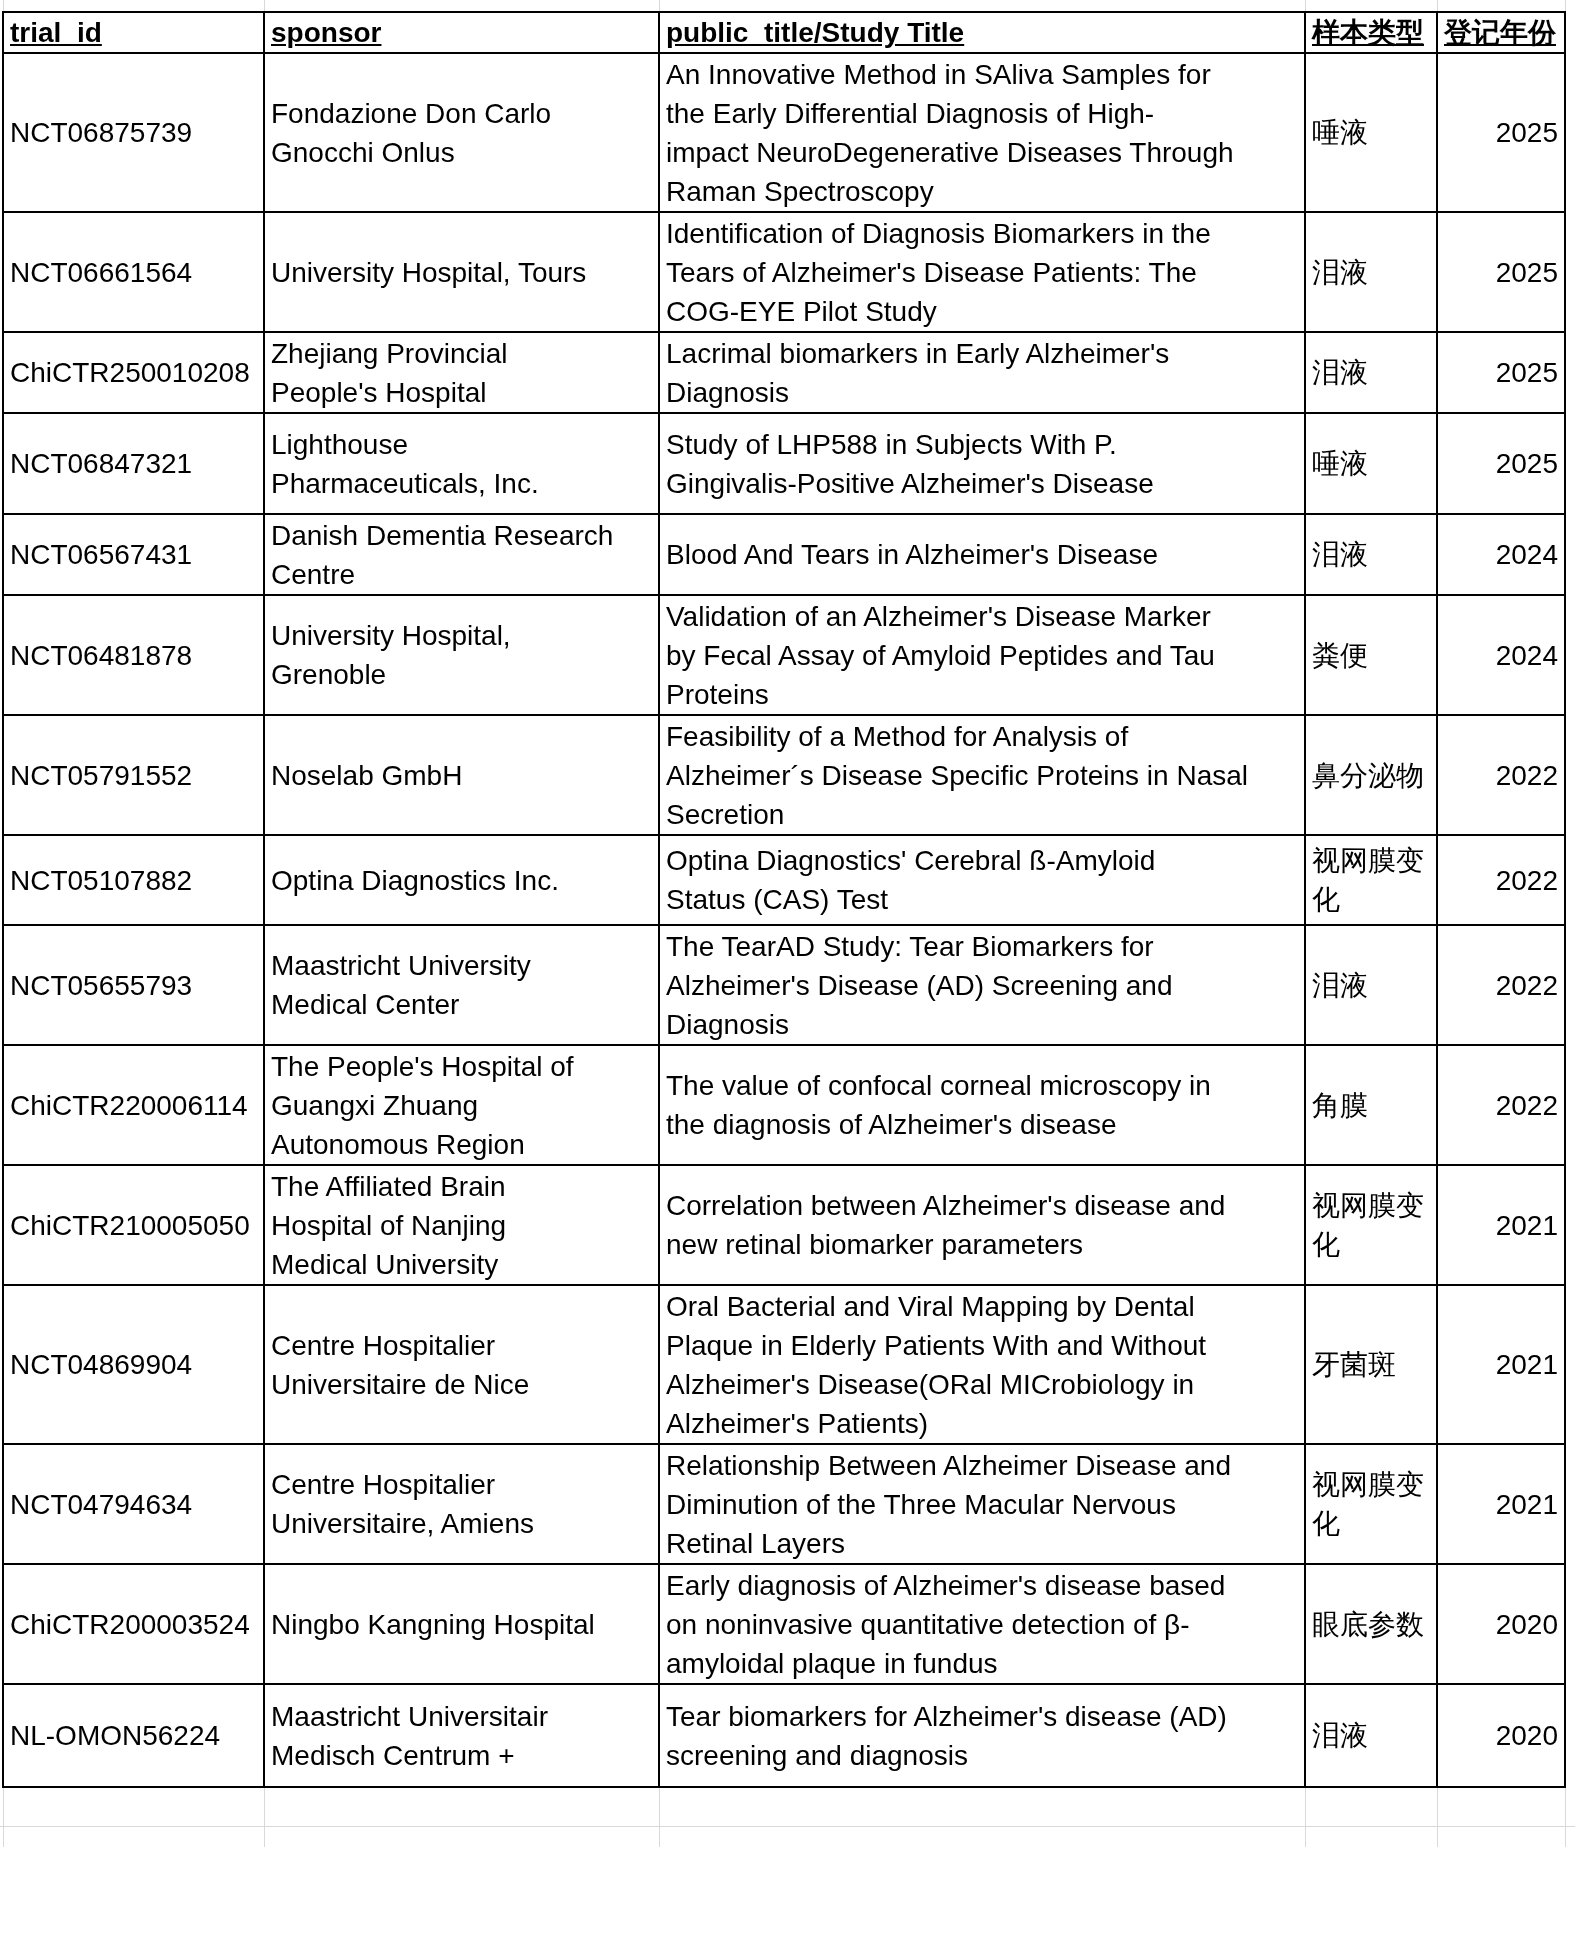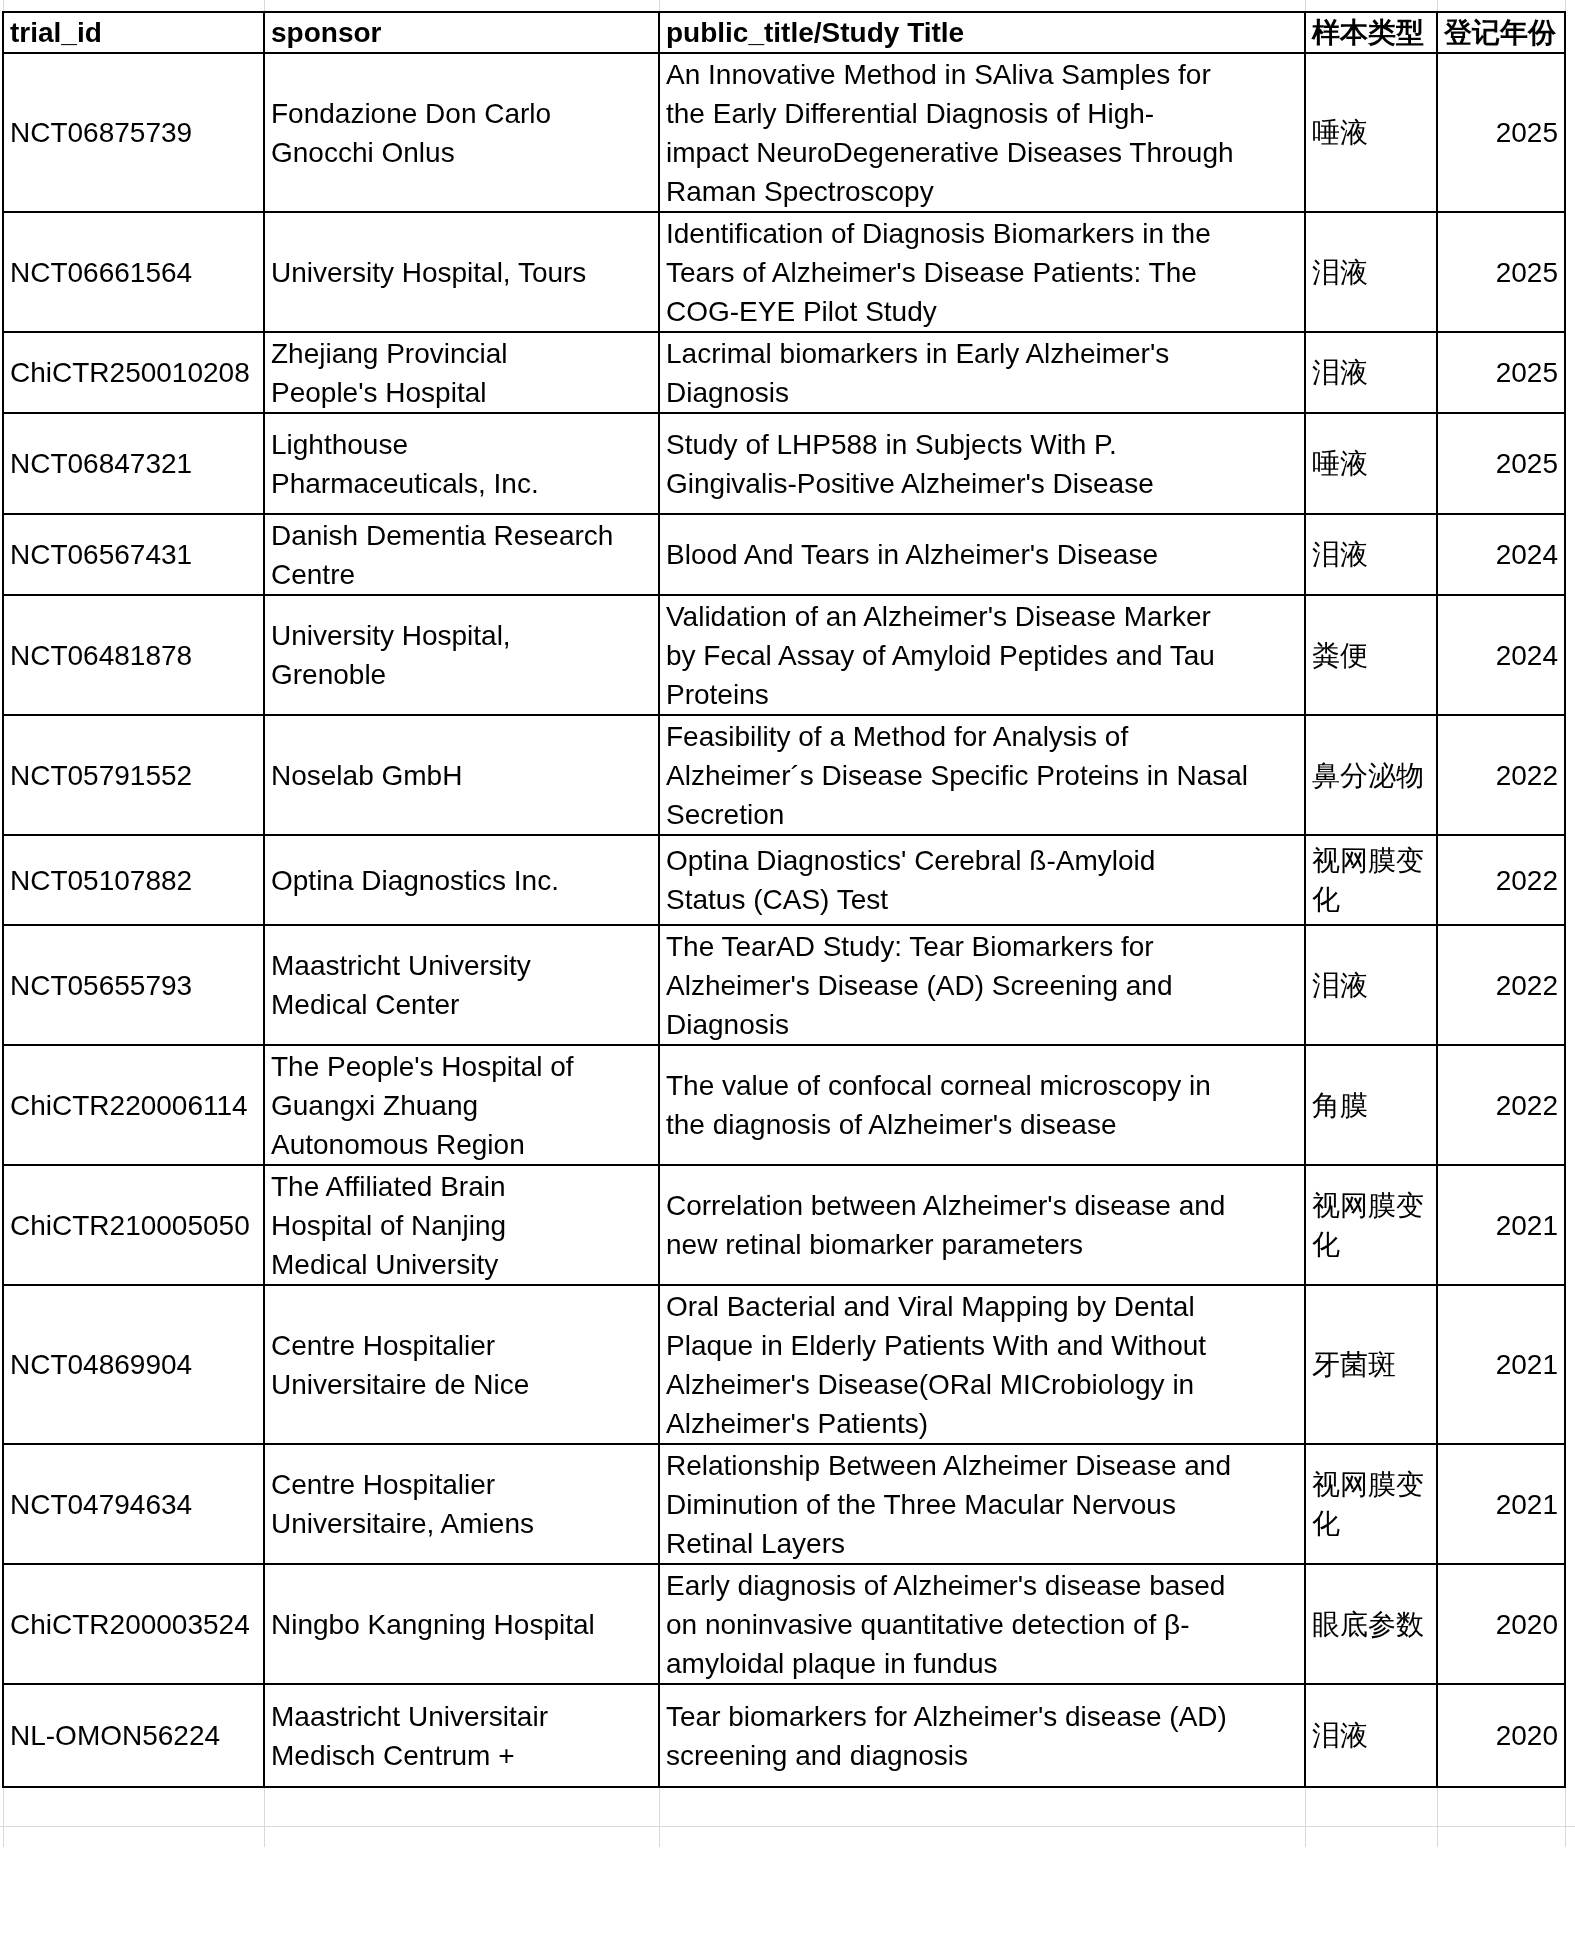--- a/index.html
+++ b/index.html
@@ -19,21 +19,21 @@
   }
   col.c-trial{width:261px;}
   col.c-sponsor{width:395px;}
   col.c-title{width:646px;}
   col.c-sample{width:132px;}
   col.c-year{width:128px;}
   th,td{
     border:2px solid #000;padding:0 6px;vertical-align:middle;
     overflow:hidden;text-align:left;
   }
-  thead tr{height:27px;}
+  thead tr{height:27px;text-decoration:underline;}
   th{font-weight:700;white-space:nowrap;}
   td.year-cell{text-align:right;margin-top:45px;}
   .ln{white-space:nowrap;overflow:hidden;}
 </style>
 </head>
 <body>
 
 <div class="sheet">
 
   <div class="grid-strip top-strip">

